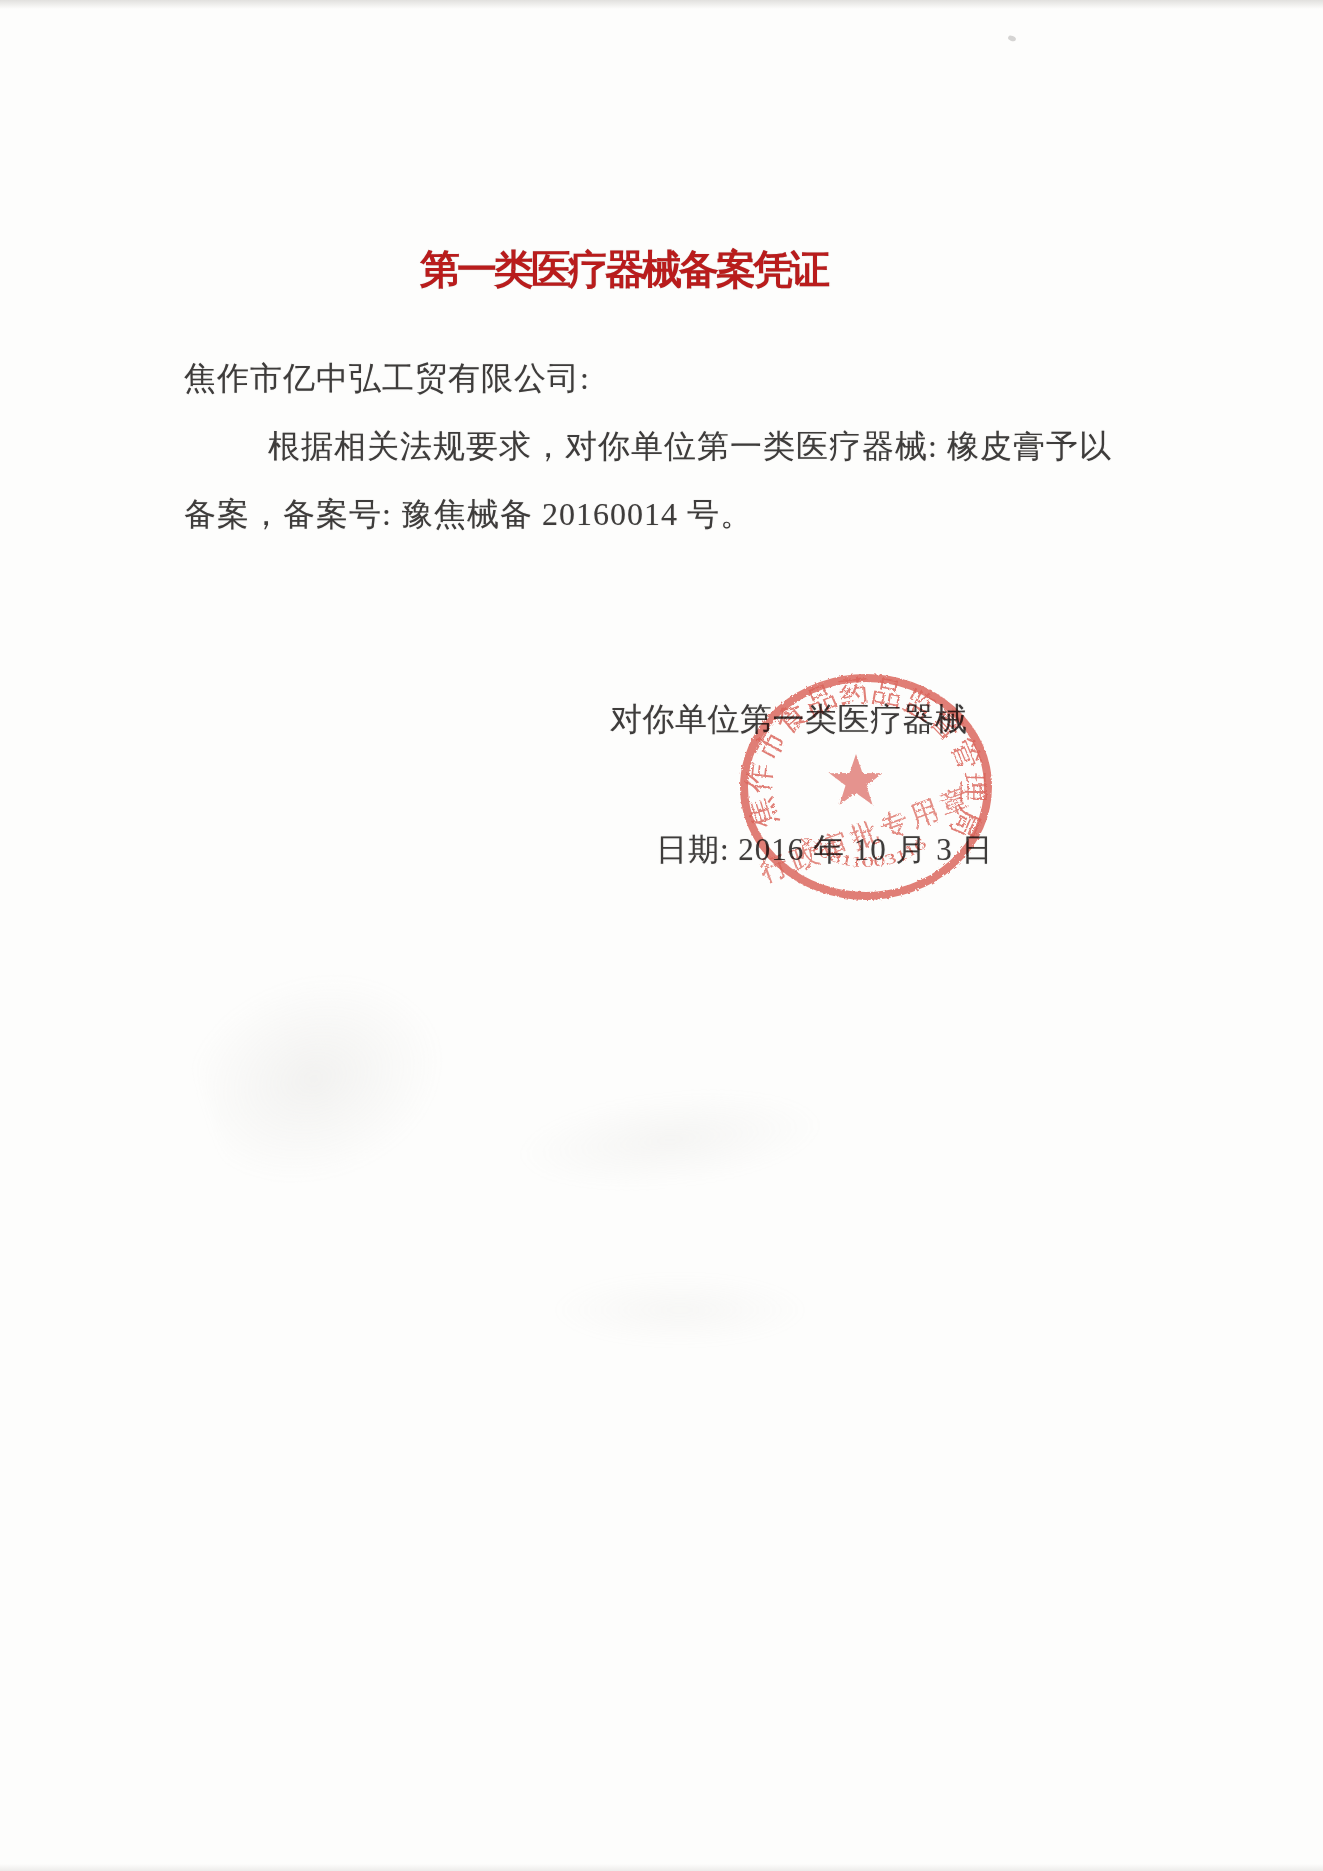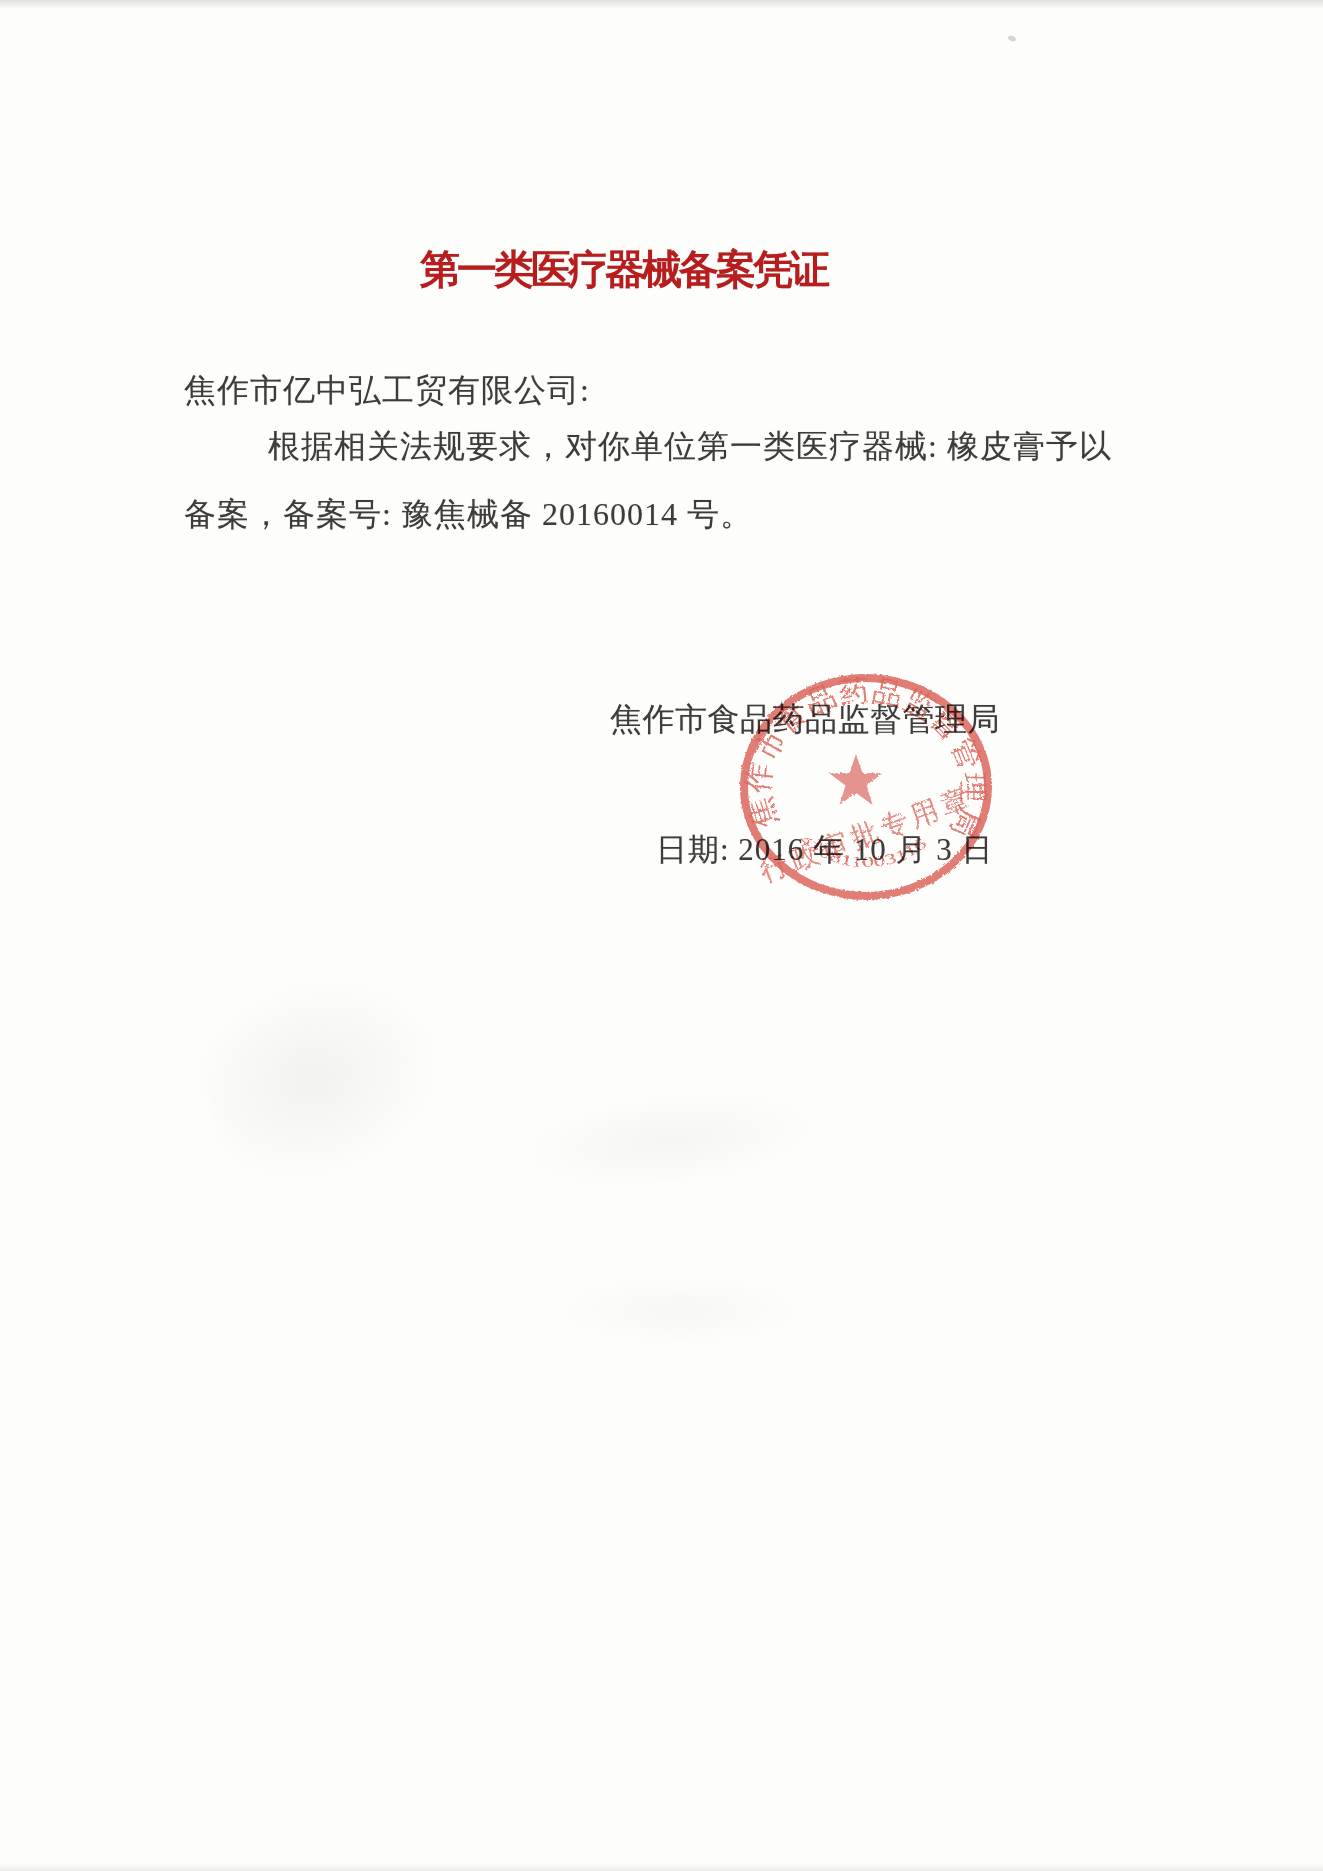--- a/index.html
+++ b/index.html
@@ -38,21 +38,21 @@
   .line {
     position: absolute;
     margin: 0;
     font-size: 32px;
     letter-spacing: 1px;
     line-height: 1.25;
     color: #3e3c3b;
     white-space: nowrap;
     text-shadow: 0 0 1px rgba(84,80,78,0.35);
   }
-  .salutation { top: 370px; left: 184px; text-align: center; }
+  .salutation { top: 358px; left: 184px; text-align: center; }
   .body1      { top: 426px; left: 268px; }
   .body2      { top: 494px; left: 184px; }
   .issuer     { top: 699px; left: 610px; letter-spacing: 0.5px; }
   .date       { top: 831px; left: 656px; font-size: 31px; letter-spacing: 1px; }
 
   .seal {
     position: absolute;
     left: 738px; top: 672px;
     width: 256px; height: 234px;
     mix-blend-mode: multiply;
@@ -92,21 +92,21 @@
   <div class="scan-edge-bottom"></div>
 
   <h1 class="title">第一类医疗器械备案凭证</h1>
 
   <p class="line salutation">焦作市亿中弘工贸有限公司:</p>
 
   <p class="line body1">根据相关法规要求，对你单位第一类医疗器械: 橡皮膏予以</p>
 
   <p class="line body2">备案，备案号: 豫焦械备 20160014 号。</p>
 
-  <p class="line issuer">焦作市食品药品监督管理局</p>
+  <p class="line issuer">对你单位第一类医疗器械</p>
 
   <p class="line date">日期: 2016 年 10 月 3 日</p>
 
   <div class="seal">
     <svg viewBox="0 0 256 234" xmlns="http://www.w3.org/2000/svg">
       <defs>
         <filter id="rough" x="-15%" y="-15%" width="130%" height="130%">
           <feTurbulence type="fractalNoise" baseFrequency="0.38" numOctaves="3" result="noise"></feTurbulence>
           <feDisplacementMap in="SourceGraphic" in2="noise" scale="3.2"></feDisplacementMap>
         </filter>

